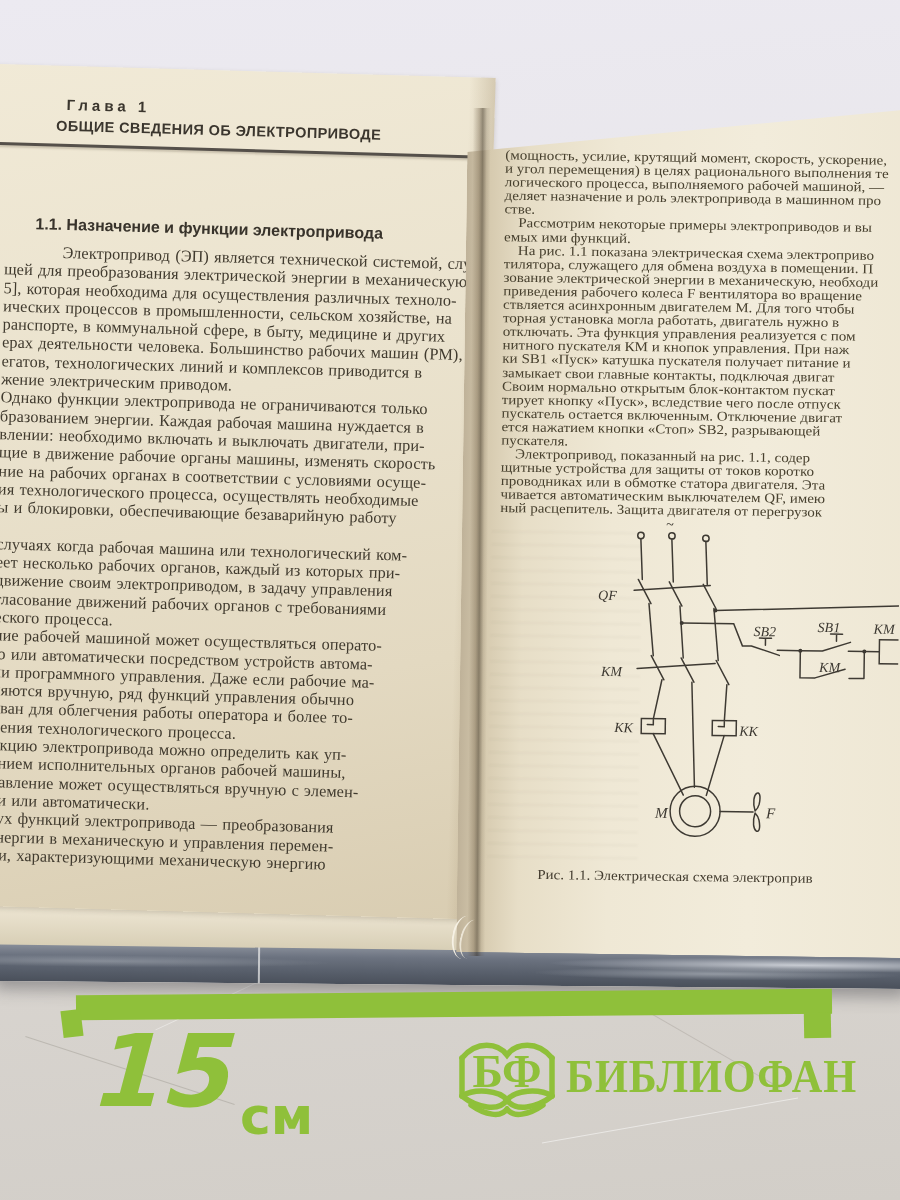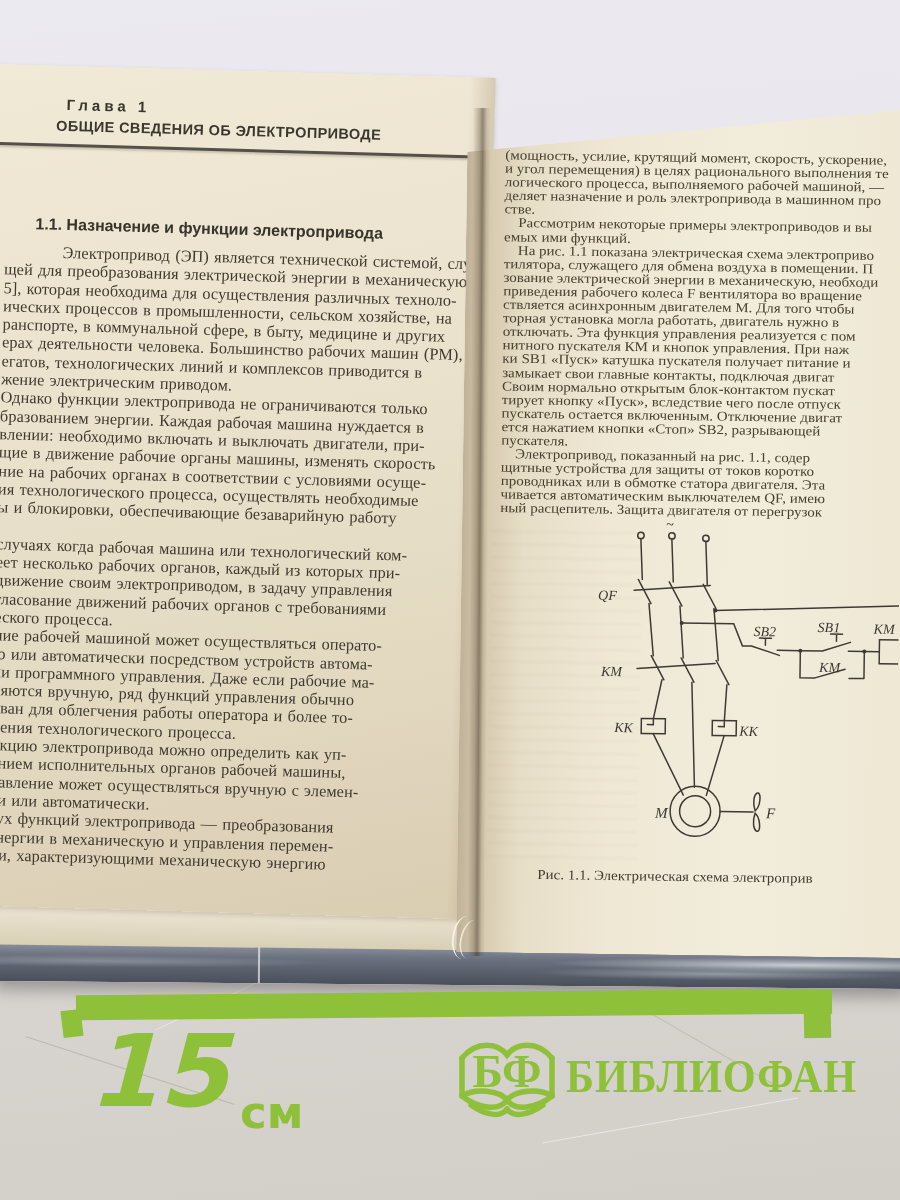--- a/index.html
+++ b/index.html
@@ -62,21 +62,21 @@
   .curl1{left:452px;top:916px;width:30px;height:44px;transform:rotate(9deg);}
   .curl2{left:460px;top:920px;width:26px;height:40px;transform:rotate(14deg);opacity:.8;}
   
   .green{background:var(--acc);}
   .ruler-bar{position:absolute;left:76px;top:992px;width:756px;height:25px;transform:rotate(-0.5deg);z-index:5;}
   .tick-left{position:absolute;left:62px;top:1010px;width:20px;height:27px;transform:rotate(-7deg);z-index:5;}
   .tick-right{position:absolute;left:804px;top:1013px;width:27px;height:25px;transform:rotate(-1deg);z-index:5;}
   .size-15{position:absolute;left:98px;top:1022px;font-family:"DejaVu Sans",sans-serif;font-weight:bold;
     font-style:italic;font-size:100px;line-height:1;transform:skewX(-4deg);z-index:5;}
   .size-unit{position:absolute;left:240px;top:1090px;font-family:"DejaVu Sans",sans-serif;font-weight:bold;
-    font-size:45px;line-height:1;z-index:5;}
+    font-size:52px;line-height:1;z-index:5;}
   .logo-icon{position:absolute;left:455px;top:1028px;width:104px;height:102px;z-index:5;}
   .logo-icon path{fill:none;stroke-width:5.5;stroke-linecap:round;}
   .logo-icon text{font-family:"Liberation Serif",serif;font-weight:bold;font-size:46px;}
   .logo-name{position:absolute;left:566px;top:1050px;font-family:"Liberation Serif",serif;font-weight:bold;
     font-size:46px;letter-spacing:1px;transform:scaleX(.92);transform-origin:left top;z-index:5;}
   .scratch{position:absolute;height:1px;z-index:1;}
   .s1{left:20px;top:1070px;width:220px;background:rgba(130,125,115,.30);transform:rotate(18deg);}
   .s2{left:540px;top:1120px;width:260px;background:rgba(255,255,255,.50);transform:rotate(-10deg);}
   .s3{left:640px;top:1050px;width:150px;background:rgba(130,125,115,.25);transform:rotate(30deg);}
   .s4{left:150px;top:1004px;width:120px;background:rgba(255,255,255,.42);transform:rotate(-25deg);}

